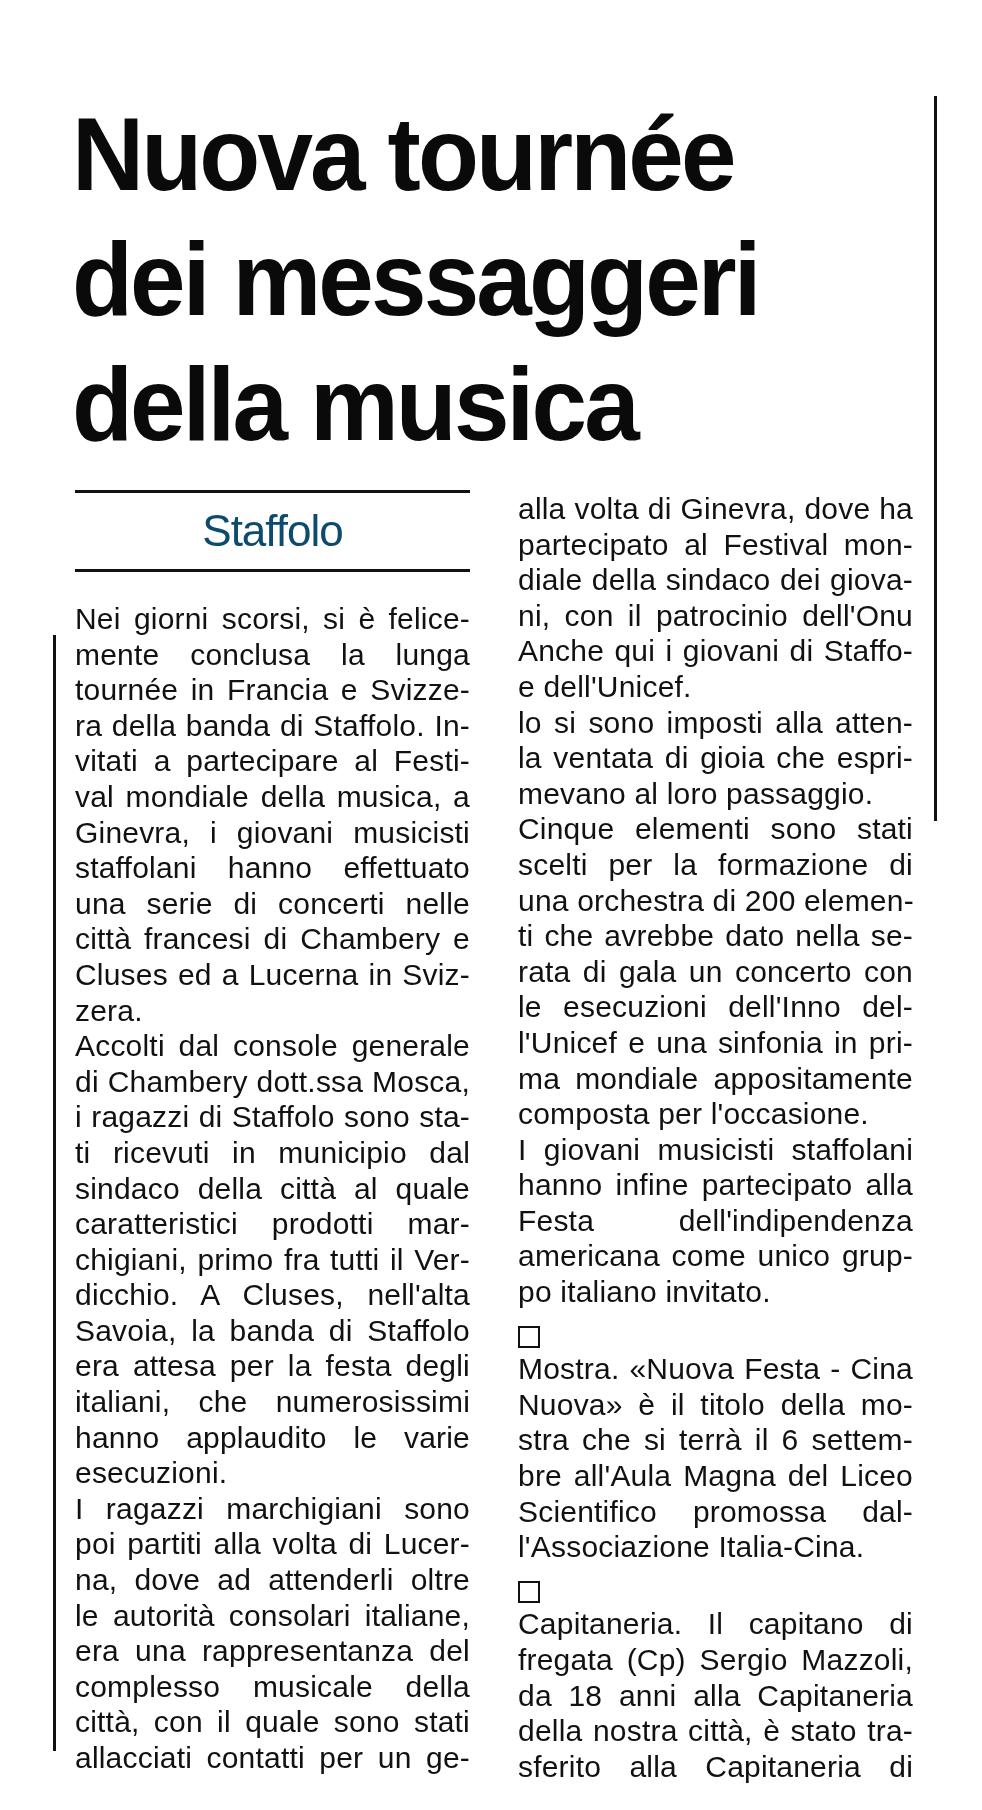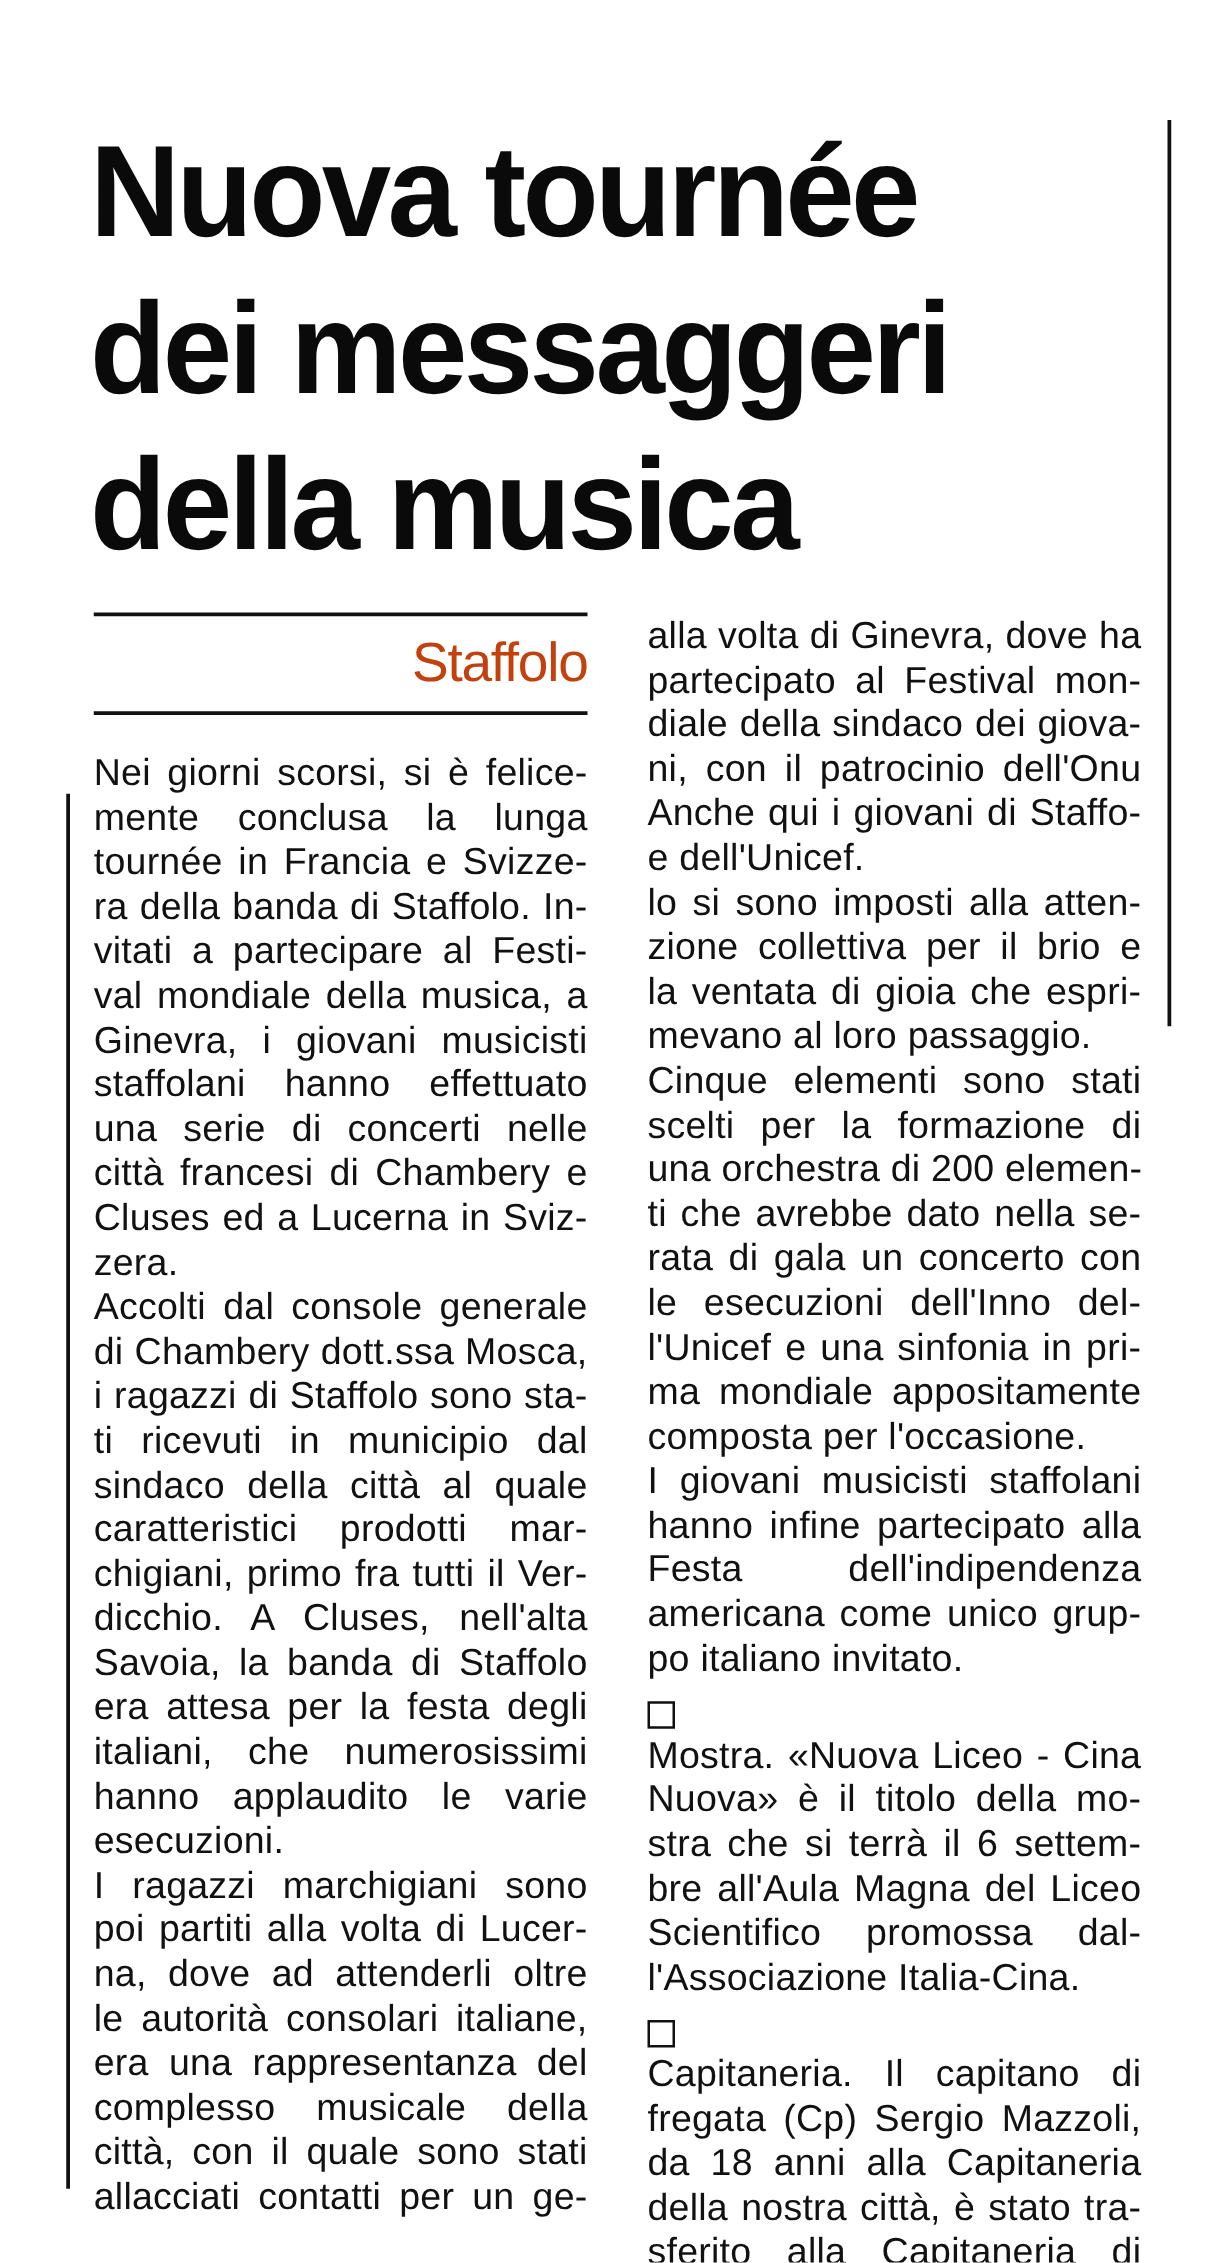--- a/index.html
+++ b/index.html
@@ -9,21 +9,21 @@
     font-family:"Liberation Sans", sans-serif; font-weight:bold;
     font-size:104px; line-height:125px; letter-spacing:-3px; color:#0a0a0a;
     transform:scaleX(0.96); transform-origin:left top;
   }
   .headline span { display:block; white-space:nowrap; }
   .vrule { position:absolute; background:#111; }
   .hrule { position:absolute; height:3px; background:#111; }
   .dateline {
     position:absolute; left:75px; width:395px; top:500px; height:62px;
     font-family:"Liberation Sans", sans-serif; font-size:44px; line-height:62px;
-    text-align:right; color:#c2410c; letter-spacing:-1px;
+    text-align:center; color:#0c4a6e; letter-spacing:-1px;
   }
   .col {
     position:absolute; width:395px;
     font-family:"Liberation Sans", sans-serif; font-size:30px; line-height:35.6px;
     color:#111; letter-spacing:0.2px;
   }
   .col .ln { display:block; white-space:nowrap; height:35.6px; }
   .col .ln.j { text-align:justify; text-align-last:justify; }
   .col .ln b { font-weight:normal; }
   .box { display:inline-block; width:18px; height:18px; border:2px solid #111; margin-top:10px; }
@@ -83,42 +83,41 @@
 
 <div class="col" id="right-col" style="left:518px; top:491px;">
   <div id="right-main">
       <span class="ln j">alla volta di Ginevra, dove ha</span>
       <span class="ln j">partecipato al Festival mon-</span>
       <span class="ln j">diale della sindaco dei giova-</span>
       <span class="ln j">ni, con il patrocinio dell'Onu</span>
       <span class="ln j">Anche qui i giovani di Staffo-</span>
       <span class="ln">e dell'Unicef.</span>
       <span class="ln j">lo si sono imposti alla atten-</span>
-      <span class="ln j">zione collettiva per il brio e</span>
       <span class="ln j">la ventata di gioia che espri-</span>
       <span class="ln">mevano al loro passaggio.</span>
       <span class="ln j">Cinque elementi sono stati</span>
       <span class="ln j">scelti per la formazione di</span>
       <span class="ln j">una orchestra di 200 elemen-</span>
       <span class="ln j">ti che avrebbe dato nella se-</span>
       <span class="ln j">rata di gala un concerto con</span>
       <span class="ln j">le esecuzioni dell'Inno del-</span>
       <span class="ln j">l'Unicef e una sinfonia in pri-</span>
       <span class="ln j">ma mondiale appositamente</span>
       <span class="ln">composta per l'occasione.</span>
       <span class="ln j">I giovani musicisti staffolani</span>
       <span class="ln j">hanno infine partecipato alla</span>
       <span class="ln j">Festa dell'indipendenza</span>
       <span class="ln j">americana come unico grup-</span>
       <span class="ln">po italiano invitato.</span>
     </div>
   <span class="gap"></span>
   <span class="ln"><span class="box"></span></span>
   <div id="brief-0">
-      <span class="ln j"><b>Mostra.</b> <span>«Nuova Liceo - Cina</span></span>
+      <span class="ln j"><b>Mostra.</b> <span>«Nuova Festa - Cina</span></span>
       <span class="ln j">Nuova» è il titolo della mo-</span>
       <span class="ln j">stra che si terrà il 6 settem-</span>
       <span class="ln j">bre all'Aula Magna del Liceo</span>
       <span class="ln j">Scientifico promossa dal-</span>
       <span class="ln">l'Associazione Italia-Cina.</span>
     </div>
   <span class="gap"></span>
   <span class="ln"><span class="box"></span></span>
   <div id="brief-1">
       <span class="ln j"><b>Capitaneria.</b> <span>Il capitano di</span></span>

